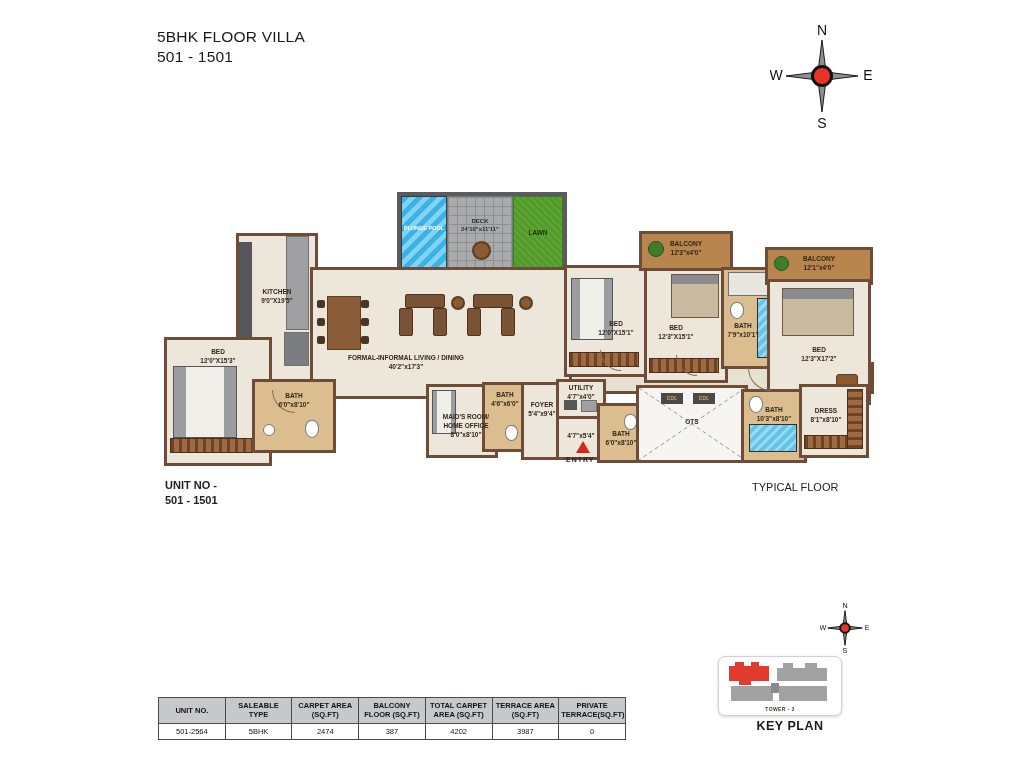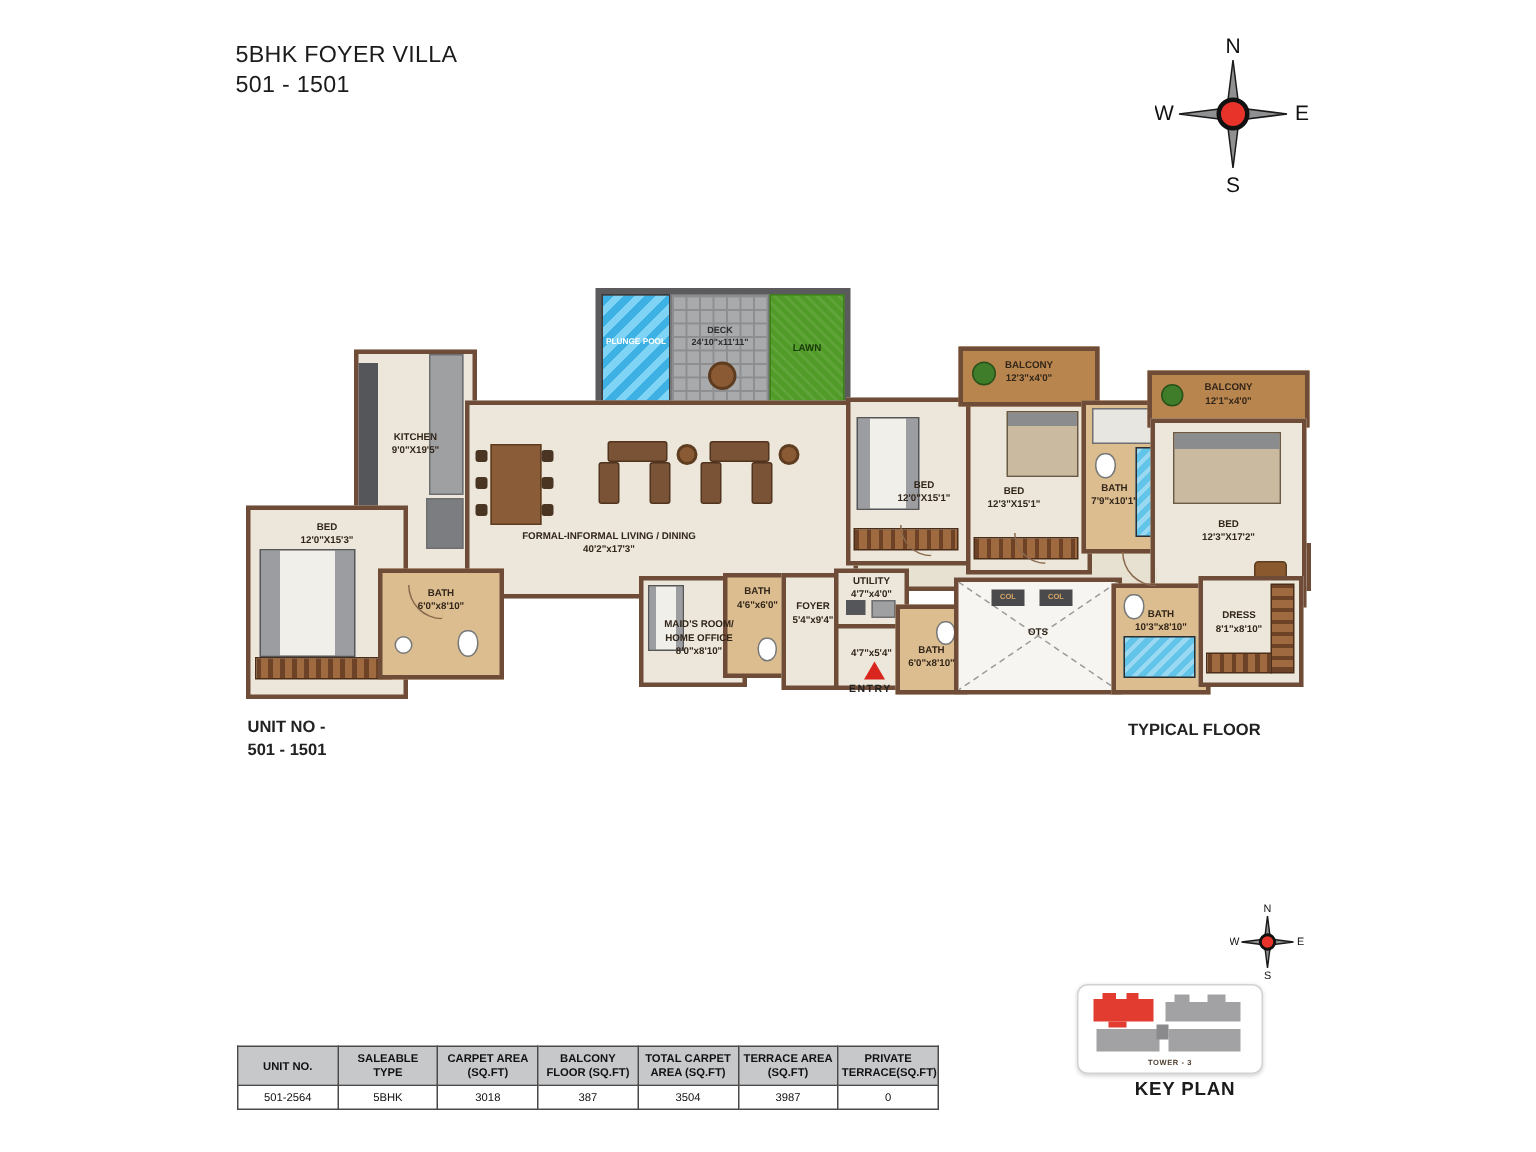--- a/index.html
+++ b/index.html
@@ -3,21 +3,21 @@
 <meta charset="utf-8">
 <style>
   html,body{margin:0;padding:0}
   body{width:1024px;height:768px;background:#ffffff;font-family:"Liberation Sans",sans-serif;position:relative;overflow:hidden}
   .abs{position:absolute}
   .canvas{position:absolute;left:0;top:0;width:1024px;height:768px}
 
   
   .title{position:absolute;left:157px;top:27px;font-size:15.5px;color:#1b1b1b;line-height:1.3;letter-spacing:.2px}
   .unitno{position:absolute;left:165px;top:478px;font-size:11px;color:#222;line-height:1.35;font-weight:600}
-  .typfloor{position:absolute;left:752px;top:481px;font-size:11px;color:#222;font-weight:700}
+  .typfloor{position:absolute;left:752px;top:481px;font-size:11px;color:#222;font-weight:400}
   .keyplan-label{position:absolute;left:740px;top:719px;width:100px;text-align:center;font-size:12.5px;font-weight:700;color:#1b1b1b;letter-spacing:.5px}
 
   
   .room{position:absolute;border:3px solid #6e4c38}
   .f-cream{background:#ece7da}
   .f-tan{background:#dcbd8f}
   .f-wood{background:#b9854e}
   .f-white{background:#f7f5f1}
   .rl{position:absolute;left:0;right:0;text-align:center;color:#32261a;font-weight:700;font-size:6.5px;line-height:1.35;z-index:5}
   .rl span{display:block}
@@ -67,21 +67,21 @@
   .areas td{border:1px solid #4a4a4a;background:#ffffff;padding:3px 2px;font-size:7.5px;text-align:center}
 
   svg text{font-family:"Liberation Sans",sans-serif}
 </style>
 </head>
 <body>
 
 <div class="canvas">
 
   <div class="title">
-    <div>5BHK FOYER VILLA</div>
+    <div>5BHK FLOOR VILLA</div>
     <div>501 - 1501</div>
   </div>
 
   <svg class="abs" style="left:770px;top:22px" width="104" height="108" viewBox="0 0 104 108">
     <polygon points="52,18 56.5,54 52,49 47.5,54" fill="#8f9092" stroke="#1a1a1a" stroke-width="1"></polygon>
     <polygon points="52,90 47.5,54 52,59 56.5,54" fill="#8f9092" stroke="#1a1a1a" stroke-width="1"></polygon>
     <polygon points="88,54 52,58.5 57,54 52,49.5" fill="#8f9092" stroke="#1a1a1a" stroke-width="1"></polygon>
     <polygon points="16,54 52,49.5 47,54 52,58.5" fill="#8f9092" stroke="#1a1a1a" stroke-width="1"></polygon>
     <circle cx="52" cy="54" r="9.5" fill="#e8332a" stroke="#111111" stroke-width="3"></circle>
     <text x="52" y="13" text-anchor="middle" font-size="14" fill="#111">N</text>
@@ -343,22 +343,22 @@
         <th>BALCONY FLOOR (SQ.FT)</th>
         <th>TOTAL CARPET AREA (SQ.FT)</th>
         <th>TERRACE AREA (SQ.FT)</th>
         <th>PRIVATE TERRACE(SQ.FT)</th>
       </tr>
     </thead>
     <tbody>
       <tr>
         <td>501-2564</td>
         <td>5BHK</td>
-        <td>3018</td>
+        <td>2474</td>
         <td>387</td>
-        <td>3504</td>
+        <td>4202</td>
         <td>3987</td>
         <td>0</td>
       </tr>
     </tbody>
   </table>
 
 </div>
 
 </body></html>

